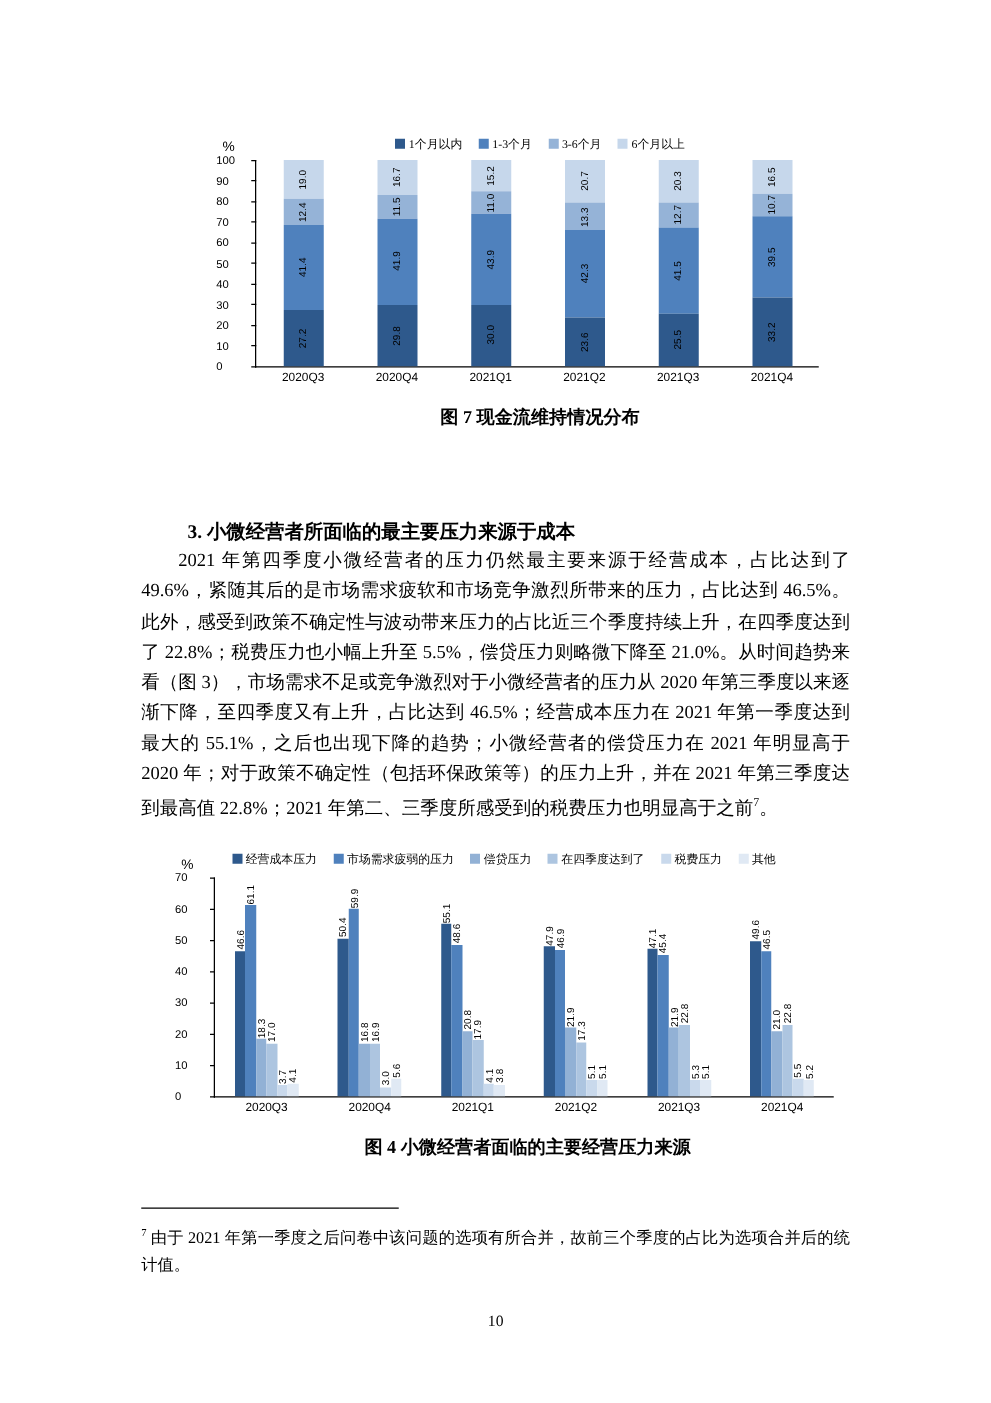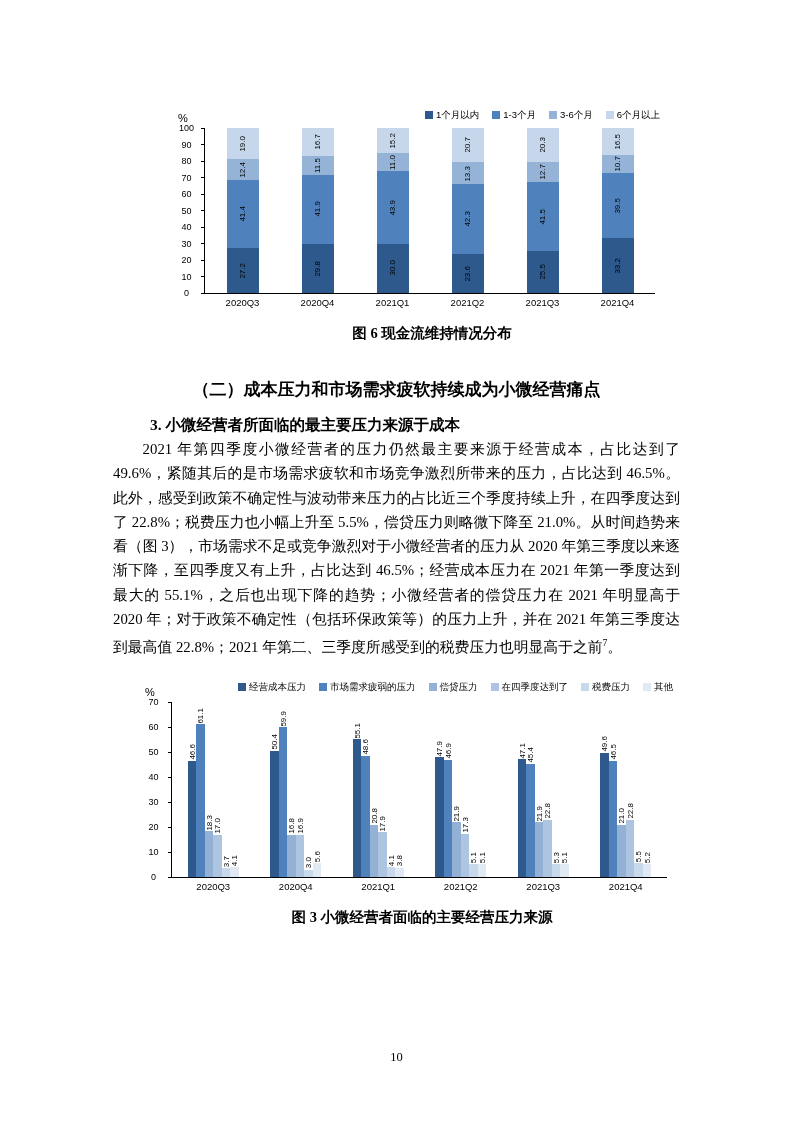--- a/index.html
+++ b/index.html
@@ -1,26 +1,26 @@
 <!DOCTYPE html>
 <html><head>
 <meta charset="utf-8">
 <style>
   html,body{margin:0;padding:0;background:#ffffff;}
   .page{position:relative;width:793px;height:1122px;background:#fff;color:#000;
         font-family:"Liberation Serif",serif;overflow:hidden;}
 
   
   .chart{position:absolute;font-family:"Liberation Sans",sans-serif;}
-  .legend{display:flex;justify-content:flex-end;align-items:center;gap:13px;height:14px;}
+  .legend{display:flex;justify-content:center;align-items:center;gap:13px;height:14px;font-family:Liberation Serif, serif;}
   .legend-item{display:flex;align-items:center;gap:3px;font-size:9.5px;white-space:nowrap;}
   .swatch{width:8px;height:8px;flex:0 0 auto;}
   .plot{position:relative;border-left:1px solid #000;border-bottom:1px solid #000;}
   .yunit{position:absolute;font-size:11px;top:-16px;left:-27px;}
-  .ytick{position:absolute;left:-32px;width:27px;text-align:center;font-size:9px;line-height:10px;}
+  .ytick{position:absolute;left:-32px;width:27px;text-align:left;font-size:9px;line-height:10px;}
   .ytickmark{position:absolute;left:-4px;width:4px;height:1px;background:#000;}
   .catlab{position:absolute;top:calc(100% + 4px);text-align:center;font-size:9.5px;}
   .stackcol{position:absolute;bottom:0;display:flex;flex-direction:column-reverse;}
   .seg{display:flex;align-items:center;justify-content:center;overflow:visible;}
   .bargroup{position:absolute;bottom:0;display:flex;align-items:flex-end;justify-content:center;}
   .barwrap{display:flex;flex-direction:column;align-items:center;justify-content:flex-end;overflow:visible;}
   .bar{width:100%;}
   .vlabel{writing-mode:vertical-rl;transform:rotate(180deg);font-size:8px;line-height:9px;white-space:nowrap;color:#000;}
   .barwrap .vlabel{margin-bottom:1px;}
   .caption{font-family:"Liberation Serif",serif;font-weight:bold;font-size:14.5px;text-align:center;margin-top:30px;}
@@ -177,24 +177,23 @@
             <span class="vlabel">39.5</span>
           </div>
           <div class="seg" style="height: 17.655px; background: rgb(149, 179, 215);">
             <span class="vlabel">10.7</span>
           </div>
           <div class="seg" style="height: 27.225px; background: rgb(198, 215, 235);">
             <span class="vlabel">16.5</span>
           </div>
         </div>
       </div>
-    <div class="caption">图 6 现金流维持情况分布</div>
+    <div class="caption">图 7 现金流维持情况分布</div>
   </div>
 
-  <h2 class="section-heading">（二）成本压力和市场需求疲软持续成为小微经营痛点</h2>
   <h3 class="sub-heading">3. 小微经营者所面临的最主要压力来源于成本</h3>
   <p class="body-text"><span>2021 年第四季度小微经营者的压力仍然最主要来源于经营成本，占比达到了 49.6%，紧随其后的是市场需求疲软和市场竞争激烈所带来的压力，占比达到 46.5%。此外，感受到政策不确定性与波动带来压力的占比近三个季度持续上升，在四季度达到了 22.8%；税费压力也小幅上升至 5.5%，偿贷压力则略微下降至 21.0%。从时间趋势来看（图 3），市场需求不足或竞争激烈对于小微经营者的压力从 2020 年第三季度以来逐渐下降，至四季度又有上升，占比达到 46.5%；经营成本压力在 2021 年第一季度达到最大的 55.1%，之后也出现下降的趋势；小微经营者的偿贷压力在 2021 年明显高于 2020 年；对于政策不确定性（包括环保政策等）的压力上升，并在 2021 年第三季度达到最高值 22.8%；2021 年第二、三季度所感受到的税费压力也明显高于之前</span><sup>7</sup><span>。</span></p>
 
   <div class="chart chart2">
     <div class="legend" id="legend2">
         <span class="legend-item">
           <span class="swatch" style="background: rgb(46, 89, 140);"></span>
           <span>经营成本压力</span>
         </span>
         <span class="legend-item">
@@ -392,19 +391,23 @@
           <div class="barwrap" style="width: 8.5px;">
             <span class="vlabel">5.5</span>
             <div class="bar" style="height: 13.75px; background: rgb(201, 217, 236);"></div>
           </div>
           <div class="barwrap" style="width: 8.5px;">
             <span class="vlabel">5.2</span>
             <div class="bar" style="height: 13px; background: rgb(224, 233, 244);"></div>
           </div>
         </div>
       </div>
-    <div class="caption">图 3 小微经营者面临的主要经营压力来源</div>
+    <div class="caption">图 4 小微经营者面临的主要经营压力来源</div>
   </div>
 
+  <div class="footnote">
+    <div class="footnote-sep"></div>
+    <p><sup>7</sup> <span>由于 2021 年第一季度之后问卷中该问题的选项有所合并，故前三个季度的占比为选项合并后的统计值。</span></p>
+  </div>
 
   <div class="page-number">10</div>
 
 </div>
 
 </body></html>

